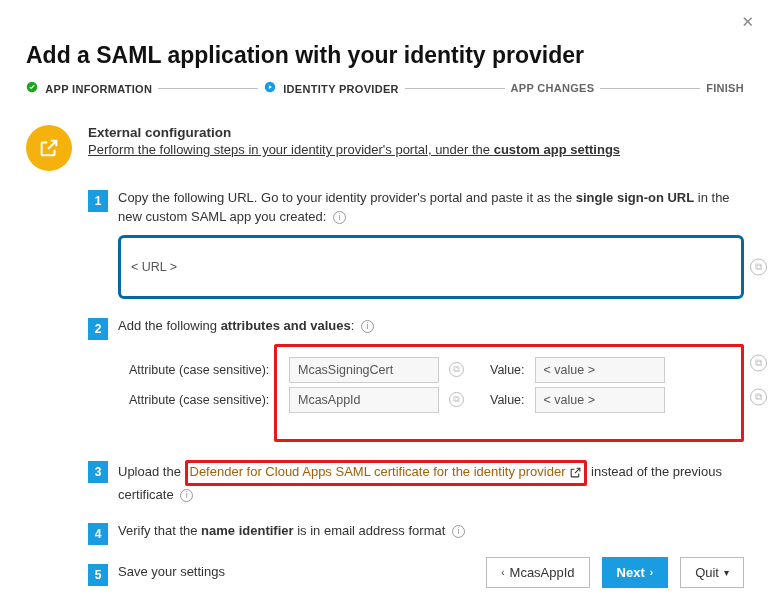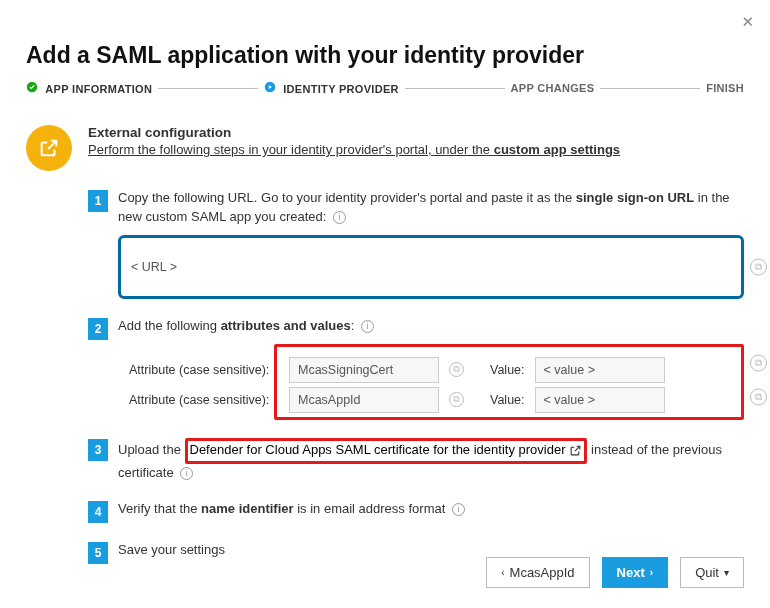--- a/index.html
+++ b/index.html
@@ -115,21 +115,21 @@
     width:17px;height:17px;
     border:1.5px solid #bbb;
     border-radius:50%;
     color:#bbb;
     font-size:10px;
     display:flex;align-items:center;justify-content:center;
   }
   .attr-box {
     border:3px solid #e21a1a;
     border-radius:2px;
-    padding:6px 8px 0 8px;
+    padding:6px 8px 22px 8px;
     margin-top:8px;
     position:relative;
   }
   .attr-row {
     display:flex;
     align-items:center;
     gap:10px;
     margin:4px 0;
     font-size:12.5px;
   }
@@ -147,21 +147,21 @@
   .attr-row .val-lbl { margin-left:16px;}
   .copy-mini {
     width:15px;height:15px;border:1.5px solid #bbb;border-radius:50%;
     color:#bbb;font-size:9px;display:flex;align-items:center;justify-content:center;
   }
   .attr-outer-copy{position:absolute;right:-26px;top:16px;}
   .attr-outer-copy2{position:absolute;right:-26px;top:50px;}
   .cert-link {
     border:3px solid #e21a1a;
     border-radius:2px;
-    color:#000000;
+    color:#a16207;
     padding:0 2px 1px 2px;
     display:inline-flex;
     align-items:center;
     gap:4px;
     cursor:pointer;
   }
   .cert-link svg{width:13px;height:13px;}
   .footer {
     position:absolute;
     bottom:20px; right:26px;

